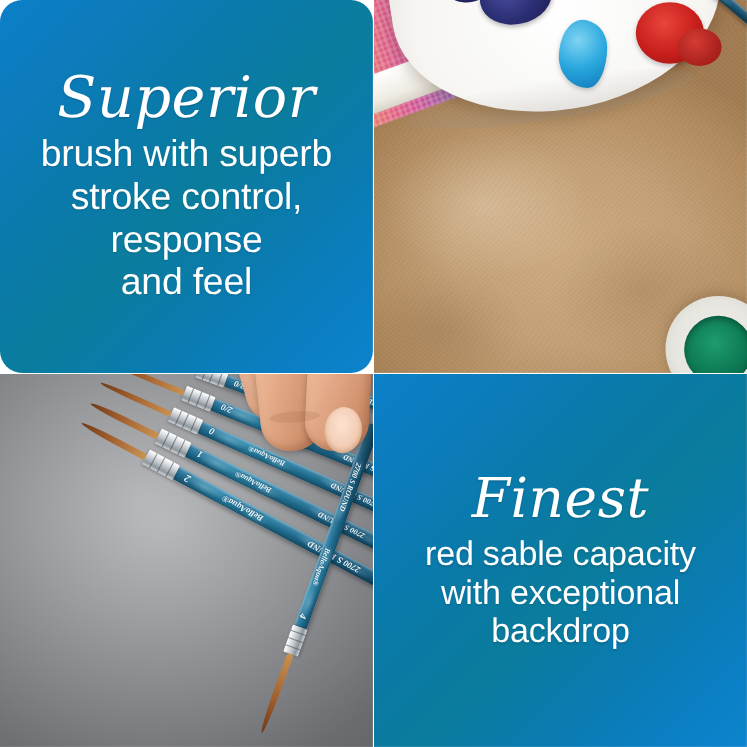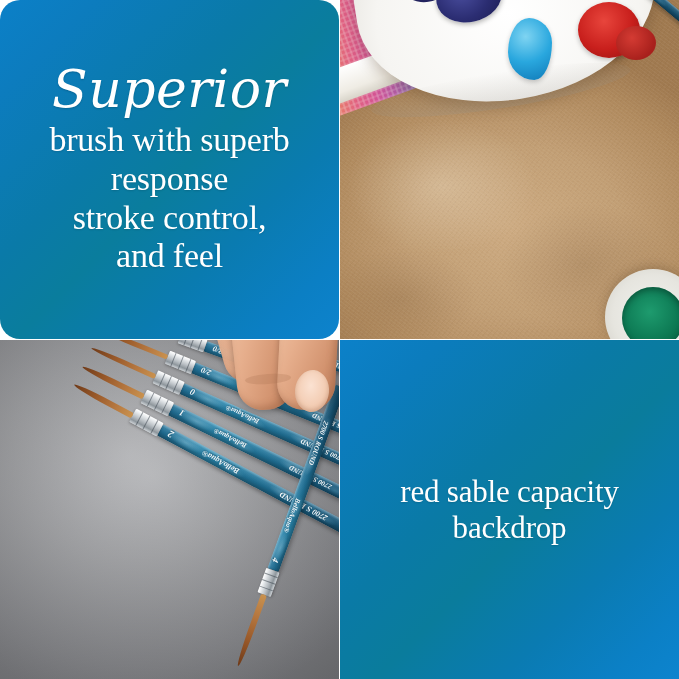--- a/index.html
+++ b/index.html
@@ -42,21 +42,21 @@
     font-style:italic;
     font-weight:400;
     letter-spacing:.5px;
     line-height:1;
     text-shadow:0 1px 2px rgba(0,0,0,.18);
   }
   .script.s1{font-size:52px;margin:0 0 6px 0;}
   .script.s4{font-size:50px;margin:0 0 8px 0;}
 
   .body-line{
-    font-family:Liberation Serif, serif;
+    font-family:Liberation Sans, sans-serif;
     font-weight:400;
     line-height:1.14;
     letter-spacing:-.2px;
     text-shadow:0 1px 2px rgba(0,0,0,.14);
   }
   .p1 .body-line{font-size:34px;}
   .p4 .body-line{font-size:31px;}
   .lines{display:flex;flex-direction:column;align-items:center;}
 
   
@@ -238,22 +238,22 @@
 </head>
 <body>
 
 <div class="grid">
 
   <div class="cell">
     <div class="panel p1">
       <div class="script s1">Superior</div>
       <div class="lines">
         <div class="body-line">brush with superb</div>
+        <div class="body-line">stroke control,</div>
         <div class="body-line">response</div>
-        <div class="body-line">stroke control,</div>
         <div class="body-line">and feel</div>
       </div>
     </div>
   </div>
 
   <div class="vgap"></div>
 
   <div class="cell">
     <div class="photo-tr">
       <div class="paper-sheen"></div>
@@ -441,20 +441,22 @@
       </div>
 
       <span class="sr">A hand holding one brush above six fanned round brushes on a gray backdrop</span>
     </div>
   </div>
 
   <div class="vgap"></div>
 
   <div class="cell">
     <div class="panel p4">
+      <div class="script s4">Finest</div>
       <div class="lines">
         <div class="body-line">red sable capacity</div>
+        <div class="body-line">with exceptional</div>
         <div class="body-line">backdrop</div>
       </div>
     </div>
   </div>
 
 </div>
 
 </body></html>

